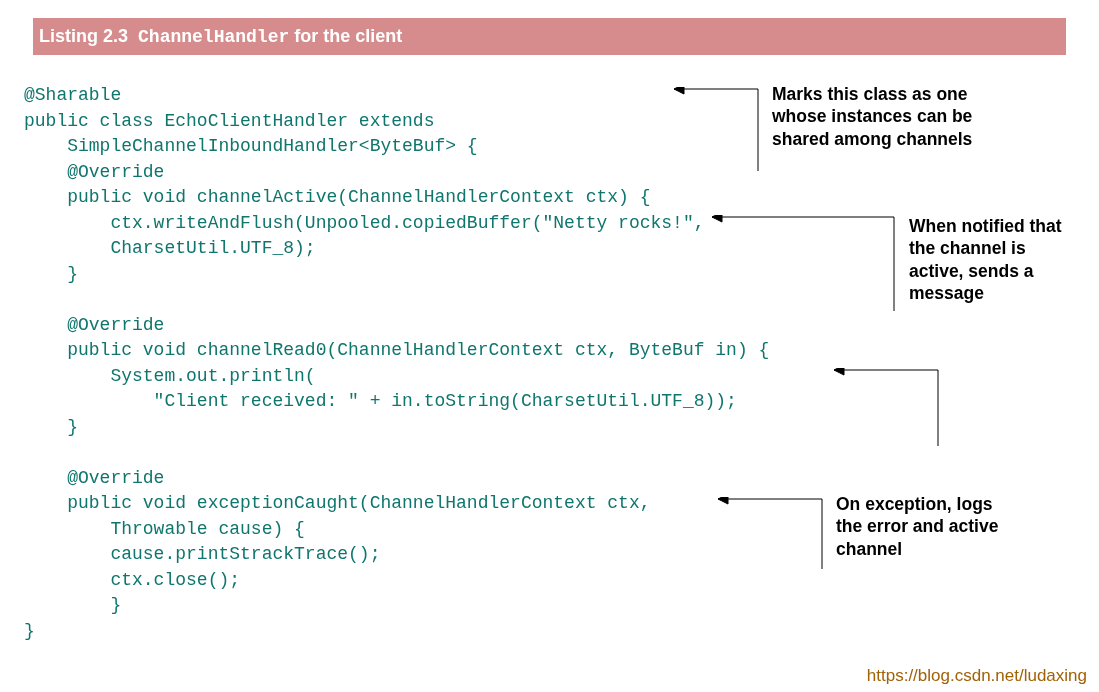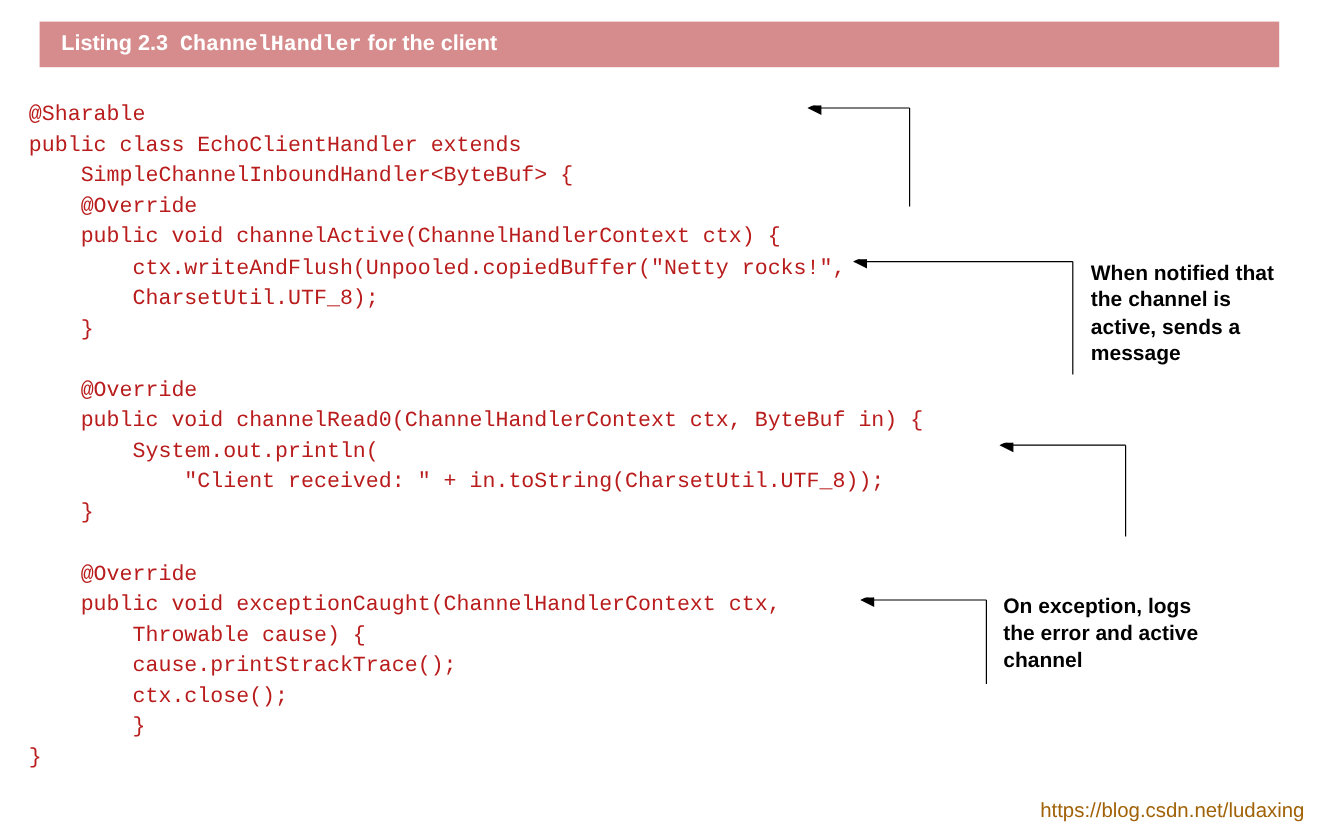--- a/index.html
+++ b/index.html
@@ -8,40 +8,40 @@
     font-family: Georgia, 'Times New Roman', serif;
     background: #fff;
     width: 1099px;
     height: 692px;
     position: relative;
     overflow: hidden;
   }
   .listing-header {
     background: #d68c8c;
     color: #ffffff;
-    padding: 8px 18px;
+    padding: 8px 6px;
     margin: 18px 33px 0 33px;
     font-family: Arial, Helvetica, sans-serif;
     font-weight: bold;
     font-size: 18px;
   }
   .listing-header .code-font {
     font-family: 'Courier New', monospace;
     font-weight: bold;
   }
   .content {
     position: relative;
     margin: 28px 0 0 24px;
   }
   .code-block {
     font-family: 'Courier New', monospace;
     font-size: 18px;
     line-height: 25.5px;
     white-space: pre;
-    color: #b91c1c;
+    color: #0f766e;
   }
   .annotation {
     position: absolute;
     font-family: Arial, Helvetica, sans-serif;
     font-weight: bold;
     font-size: 17.5px;
     line-height: 1.28;
     color: #000;
   }
   .arrow {
@@ -87,20 +87,21 @@
 <span>        Throwable cause) {</span>
 <span>        cause.printStrackTrace();</span>
 <span>        ctx.close();</span>
 <span>        }</span>
 <span>}</span></div>
 
 <svg class="arrow" style="left:632px; top:4px;" width="110" height="90">
   <path d="M102 2 L102 84 M102 2 L18 2" stroke-width="1"></path>
   <path d="M18 2 L28 -3 L28 7 Z" fill="#000"></path>
 </svg>
+<div class="annotation" style="left:748px; top:0px; width:235px;">Marks this class as one whose instances can be shared among channels</div>
 
 <svg class="arrow" style="left:670px; top:132px;" width="210" height="102">
   <path d="M200 2 L200 96 M200 2 L18 2" stroke-width="1"></path>
   <path d="M18 2 L28 -3 L28 7 Z" fill="#000"></path>
 </svg>
 <div class="annotation" style="left:885px; top:132px; width:170px;">When notified that the channel is active, sends a message</div>
 
 <svg class="arrow" style="left:792px; top:285px;" width="130" height="86">
   <path d="M122 2 L122 78 M122 2 L18 2" stroke-width="1"></path>
   <path d="M18 2 L28 -3 L28 7 Z" fill="#000"></path>

